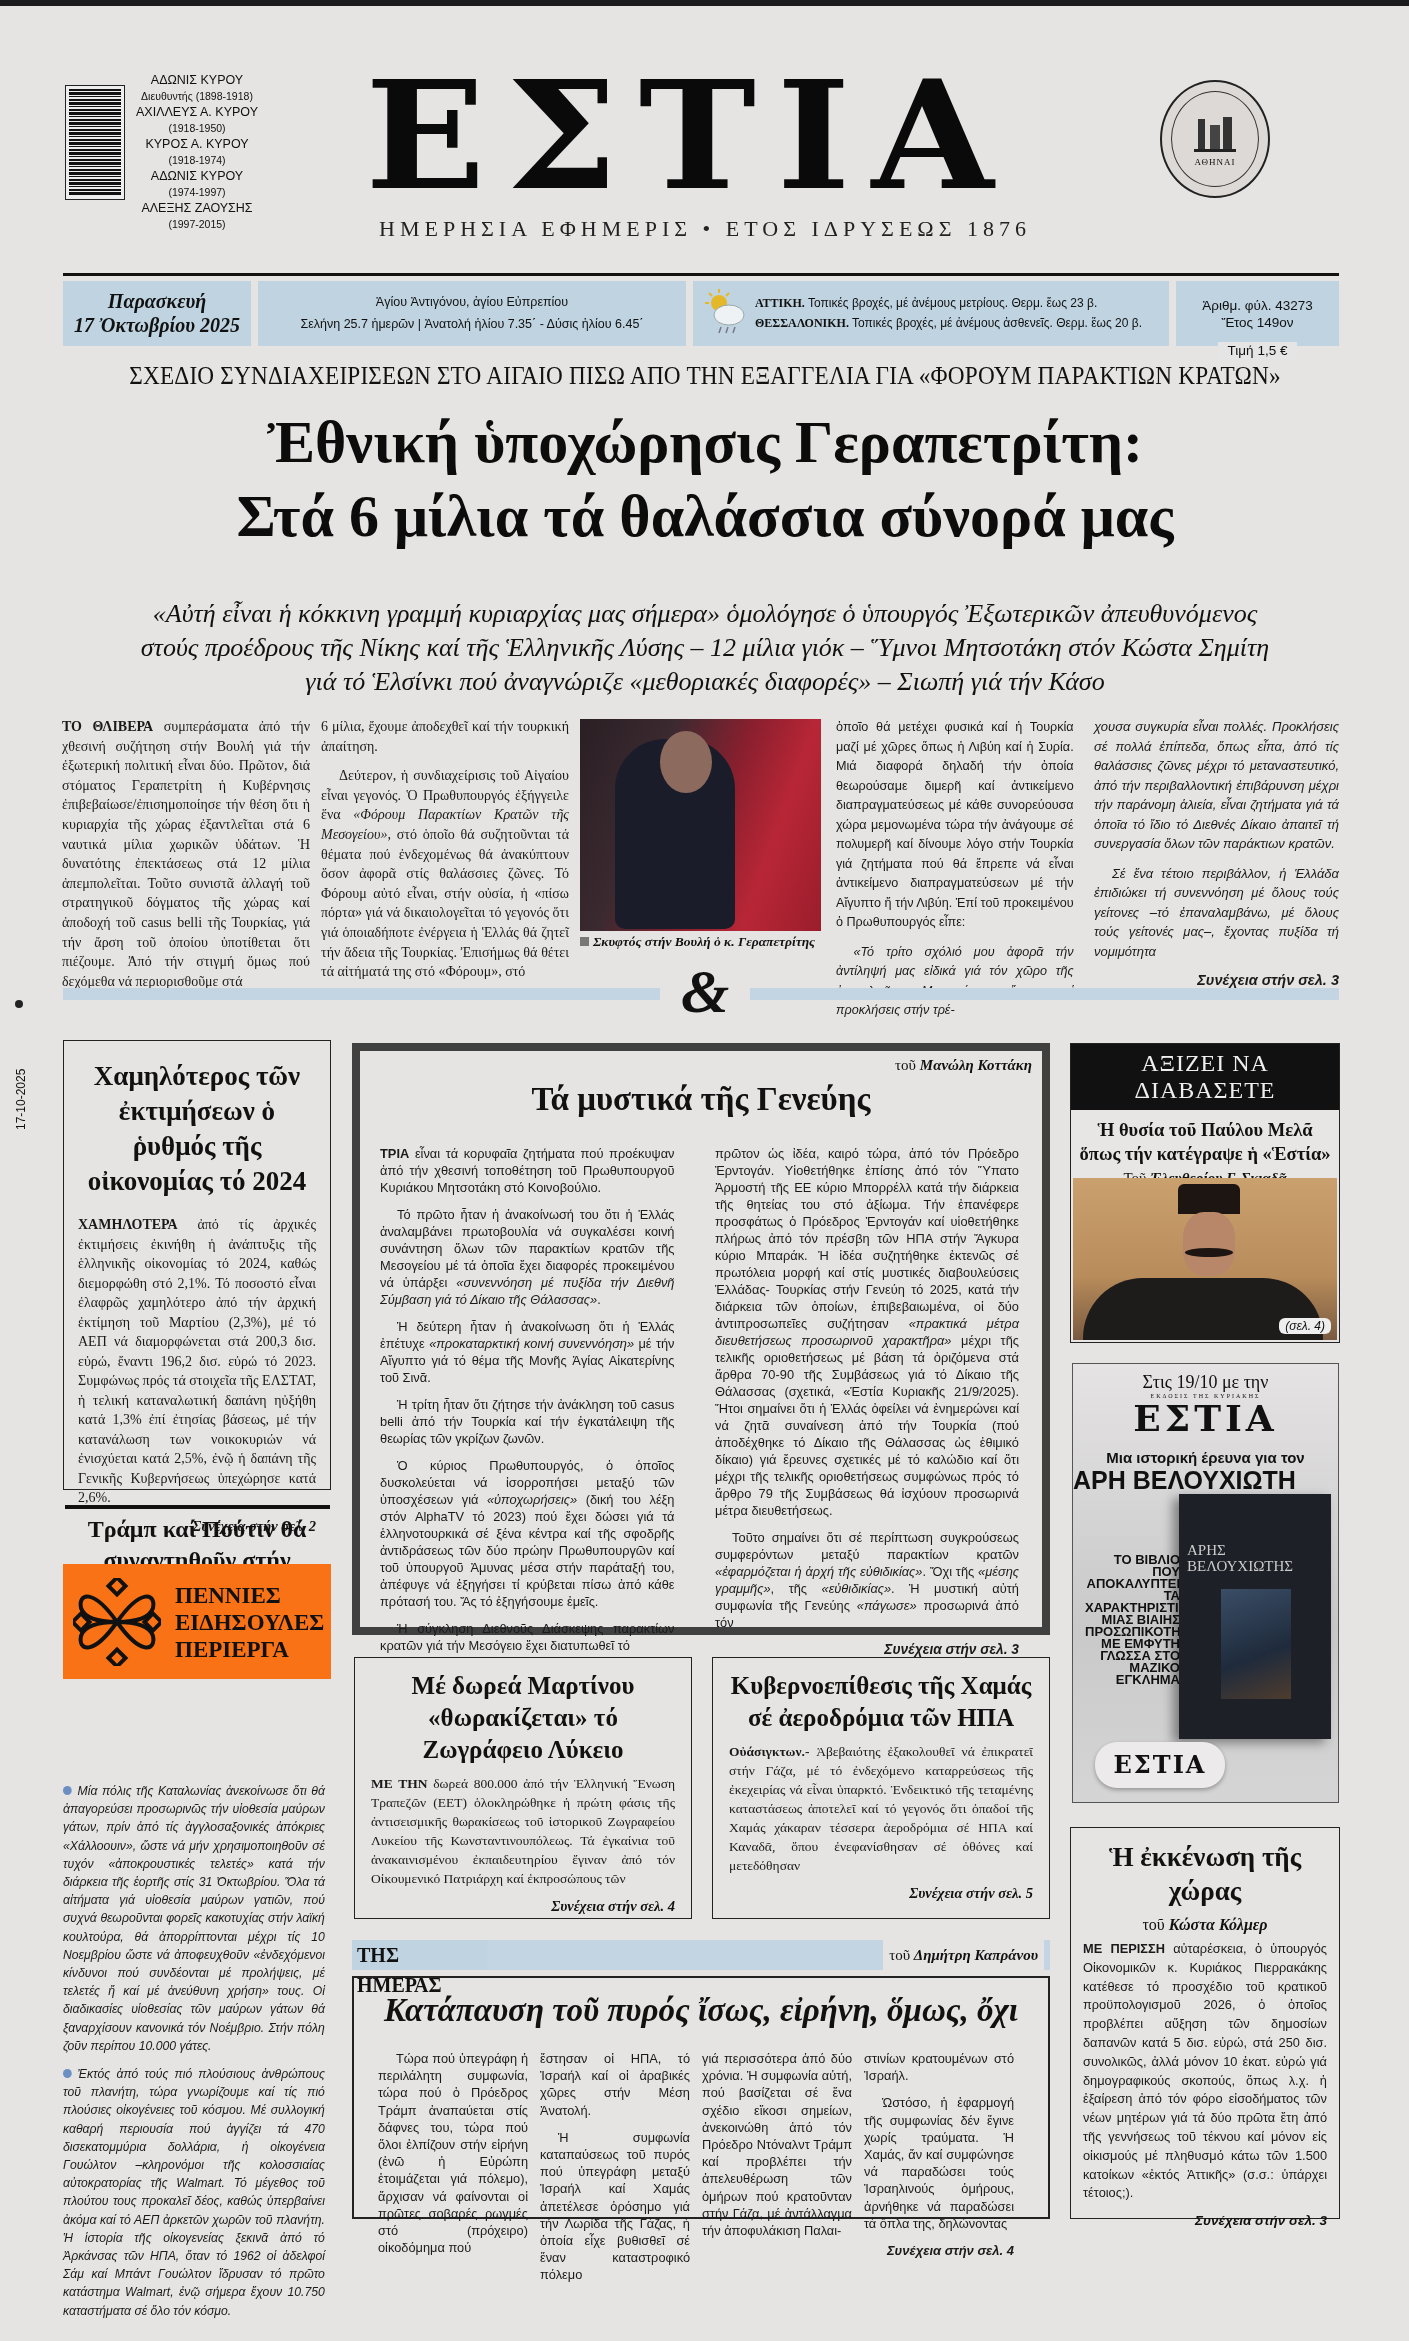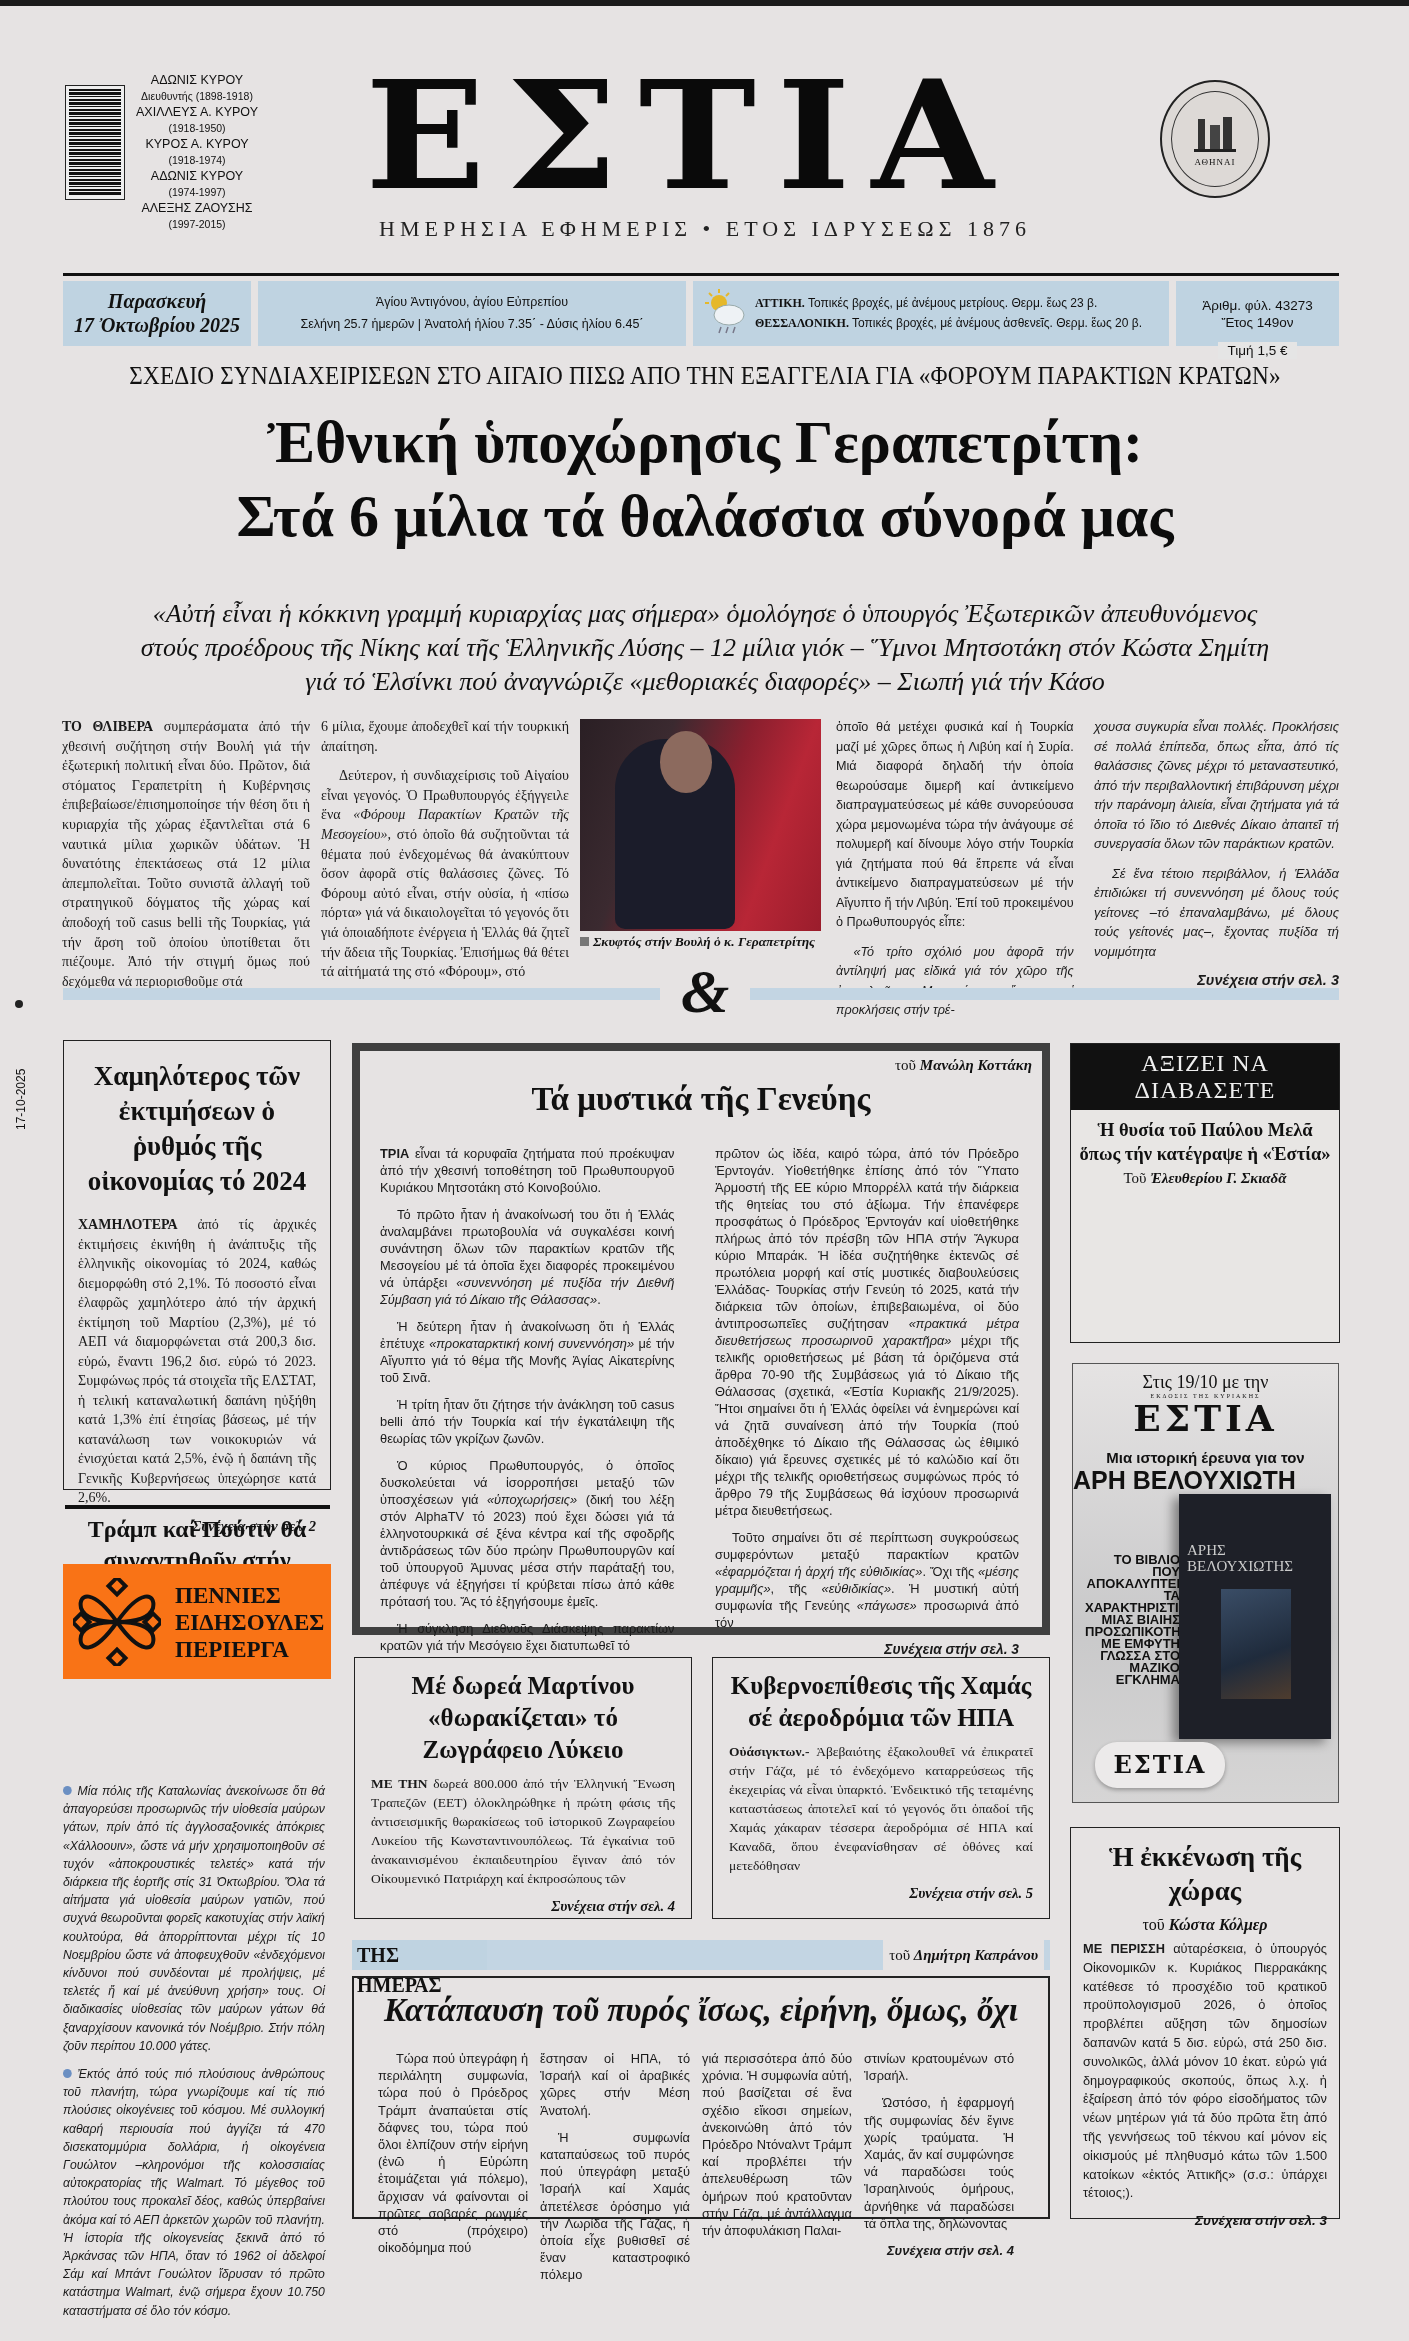--- a/index.html
+++ b/index.html
@@ -188,20 +188,27 @@
       <p class="noind"><span>πρῶτον ὡς ἰδέα, καιρό τώρα, ἀπό τόν Πρόεδρο Ἐρντογάν. Υἱοθετήθηκε ἐπίσης ἀπό τόν Ὕπατο Ἁρμοστή τῆς ΕΕ κύριο Μπορρέλλ κατά τήν διάρκεια τῆς θητείας του στό ἀξίωμα. Τήν ἐπανέφερε προσφάτως ὁ Πρόεδρος Ἐρντογάν καί υἱοθετήθηκε πλήρως ἀπό τόν πρέσβη τῶν ΗΠΑ στήν Ἄγκυρα κύριο Μπαράκ. Ἡ ἰδέα συζητήθηκε ἐκτενῶς σέ πρωτόλεια μορφή καί στίς μυστικές διαβουλεύσεις Ἑλλάδας- Τουρκίας στήν Γενεύη τό 2025, κατά τήν διάρκεια τῶν ὁποίων, ἐπιβεβαιωμένα, οἱ δύο ἀντιπροσωπεῖες συζήτησαν </span><i>«πρακτικά μέτρα διευθετήσεως προσωρινοῦ χαρακτῆρα»</i><span> μέχρι τῆς τελικῆς οριοθετήσεως μέ βάση τά ὁριζόμενα στά ἄρθρα 70-90 τῆς Συμβάσεως γιά τό Δίκαιο τῆς Θάλασσας (σχετικά, «Ἑστία Κυριακῆς 21/9/2025). Ἤτοι σημαίνει ὅτι ἡ Ἑλλάς ὀφείλει νά ἐνημερώνει καί νά ζητᾶ συναίνεση ἀπό τήν Τουρκία (πού ἀποδέχθηκε τό Δίκαιο τῆς Θάλασσας ὡς ἐθιμικό δίκαιο) γιά ἔρευνες σχετικές μέ τό καλώδιο καί ὅτι μέχρι τῆς τελικῆς οριοθετήσεως συμφώνως πρός τό ἄρθρο 79 τῆς Συμβάσεως θά ἰσχύουν προσωρινά μέτρα διευθετήσεως.</span></p>
       <p><span>Τοῦτο σημαίνει ὅτι σέ περίπτωση συγκρούσεως συμφερόντων μεταξύ παρακτίων κρατῶν </span><i>«ἐφαρμόζεται ἡ ἀρχή τῆς εὐθιδικίας»</i><span>. Ὄχι τῆς </span><i>«μέσης γραμμῆς»</i><span>, τῆς </span><i>«εὐθιδικίας»</i><span>. Ἡ μυστική αὐτή συμφωνία τῆς Γενεύης </span><i>«πάγωσε»</i><span> προσωρινά ἀπό τόν</span></p>
       <div class="cont sans">Συνέχεια στήν σελ. 3</div>
     </div>
   </div>
 
   <div class="box" style="left:1070px;top:1043px;width:270px;height:300px;background:#e8e6e4">
     <div class="ad-head">ΑΞΙΖΕΙ ΝΑ ΔΙΑΒΑΣΕΤΕ</div>
     <div class="box-hdl" style="font-size:18.5px;line-height:24px;padding:8px 6px 4px">Ἡ θυσία τοῦ Παύλου Μελᾶ ὅπως τήν κατέγραψε ἡ «Ἑστία»</div>
     <div style="text-align:center;font-size:15px"><span>Τοῦ</span> <i style="font-weight:bold">Ἐλευθερίου Γ. Σκιαδᾶ</i></div>
+    <div style="position:absolute;left:2px;bottom:2px;width:264px;height:162px;background:linear-gradient(180deg,#c9a06e,#b98d5b 60%,#7a5a40)">
+      <div style="position:absolute;left:105px;top:6px;width:62px;height:30px;background:#1c1512;border-radius:6px 6px 0 0"></div>
+      <div style="position:absolute;left:110px;top:34px;width:52px;height:64px;background:#b8876a;border-radius:40%"></div>
+      <div style="position:absolute;left:112px;top:70px;width:48px;height:9px;background:#1c1512;border-radius:50%"></div>
+      <div style="position:absolute;left:10px;top:100px;width:240px;height:62px;background:#1e1b1b;border-radius:60px 60px 0 0"></div>
+      <div style="position:absolute;right:6px;bottom:6px;background:#eee;border-radius:6px;padding:1px 6px;font-family:'Liberation Sans',sans-serif;font-style:italic;font-size:12px">(σελ. 4)</div>
+    </div>
   </div>
 
   <div class="box" style="left:1072px;top:1363px;width:267px;height:440px;border:1px solid #555;background:linear-gradient(180deg,#e5e3e3,#c9c9ca 60%,#d6d5d5)">
     <div style="text-align:center;font-size:18px;margin-top:8px">Στις 19/10 με την</div>
     <div style="text-align:center;font-size:6px;letter-spacing:2px">ΕΚΔΟΣΙΣ ΤΗΣ ΚΥΡΙΑΚΗΣ</div>
     <div style="text-align:center;font-family:'DejaVu Serif',serif;font-weight:bold;font-size:36px;letter-spacing:4px;line-height:38px">ΕΣΤΙΑ</div>
     <div class="sans" style="text-align:center;font-weight:bold;font-size:15px;margin-top:12px">Μια ιστορική έρευνα για τον</div>
     <div class="sans" style="text-align:left;font-weight:bold;font-size:25px">ΑΡΗ ΒΕΛΟΥΧΙΩΤΗ</div>
     <div class="sans" style="position:absolute;left:12px;top:190px;width:95px;text-align:right;font-weight:bold;font-size:13px;line-height:12px">ΤΟ ΒΙΒΛΙΟ ΠΟΥ ΑΠΟΚΑΛΥΠΤΕΙ ΤΑ ΧΑΡΑΚΤΗΡΙΣΤΙΚΑ ΜΙΑΣ ΒΙΑΙΗΣ ΠΡΟΣΩΠΙΚΟΤΗΤΑΣ ΜΕ ΕΜΦΥΤΗ ΓΛΩΣΣΑ ΣΤΟ ΜΑΖΙΚΟ ΕΓΚΛΗΜΑ</div>
     <div style="position:absolute;left:106px;top:130px;width:152px;height:245px;background:#1e2028;box-shadow:-6px 4px 10px rgba(0,0,0,.4)">

